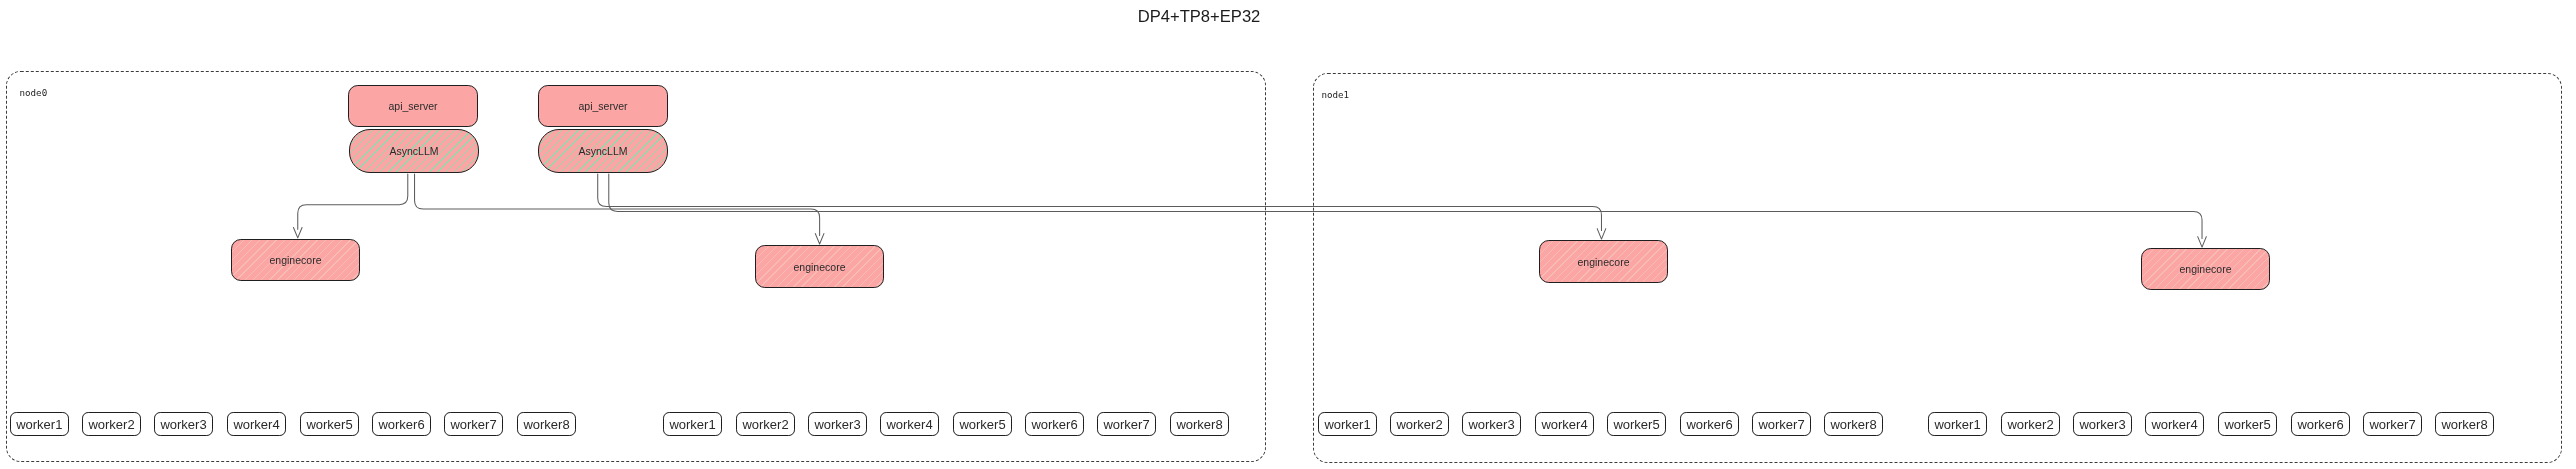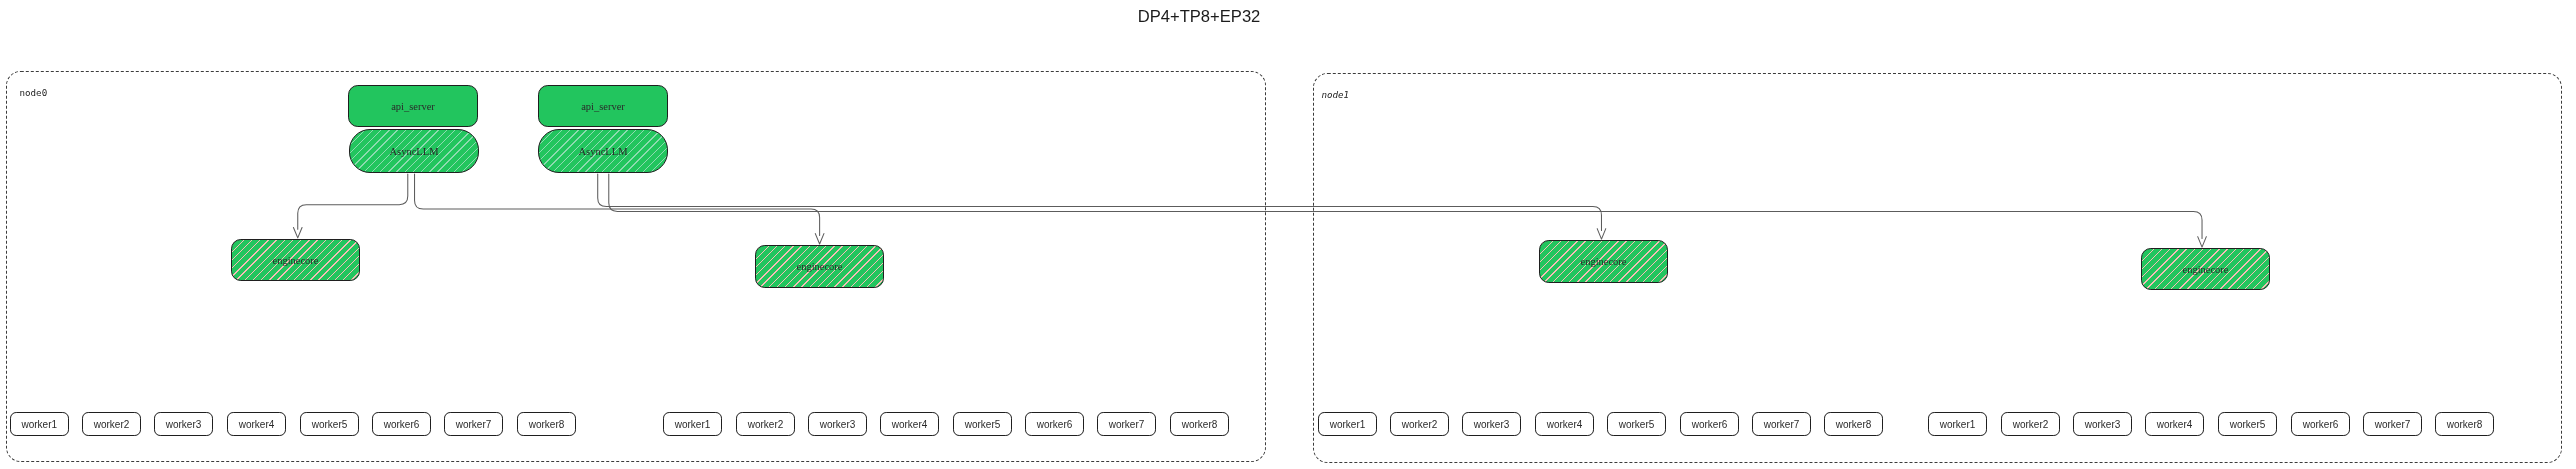--- a/index.html
+++ b/index.html
@@ -21,41 +21,40 @@
     color:#1c1c1c;
     white-space:nowrap;
   }
   .node-box{
     position:absolute;
     border:1.2px dashed #3c3c3c;
     border-radius:14.8px;
     background:transparent;
   }
   #node0-box{left:5.5px;top:71px;width:1258px;height:389px;text-align:center;}
-  #node1-box{left:1313px;top:73px;width:1247px;height:388px;font-style:italic;}
+  #node1-box{left:1313px;top:73px;width:1247px;height:388px;}
   .node-label{
     position:absolute;
     font-family:"DejaVu Sans Mono", monospace;
     font-size:9.2px;
     color:#1e1e1e;
     white-space:nowrap;
   }
   #node0-label{left:13px;top:15.4px;}
   #node1-label{left:7.4px;top:14.8px;}
   .box{
     position:absolute;
     box-sizing:border-box;
     border:1.5px solid #1f1f1f;
     border-radius:9.8px;
     display:flex;align-items:center;justify-content:center;
     font-size:10.5px;
     color:#2a2a2a;
-    background:#22c55e;
+    background:#fca5a5;
     white-space:nowrap;
-    font-family:Liberation Serif, serif;
   }
   .hatch-green{
     background-image:repeating-linear-gradient(-45deg,
       rgba(255,255,255,0) 0px, rgba(255,255,255,0) 4.9px,
       var(--hatch-green) 4.9px, var(--hatch-green) 5.8px);
     border-radius:21px;
   }
   .hatch-red{
     background-image:repeating-linear-gradient(-45deg,
       rgba(255,255,255,0) 0px, rgba(255,255,255,0) 4.9px,
@@ -69,21 +68,21 @@
   #enginecore-2{left:755px;top:245px;width:129px;height:43px;}
   #enginecore-3{left:1539px;top:240px;width:129px;height:43px;}
   #enginecore-4{left:2141px;top:248px;width:129px;height:42px;}
   .worker-box{
     position:absolute;
     box-sizing:border-box;
     width:59px;height:24px;
     border:1.2px solid #1f1f1f;
     border-radius:6.2px;
     display:flex;align-items:center;justify-content:center;
-    font-size:10px;
+    font-size:13px;
     color:#2a2a2a;
     background:#ffffff;
     white-space:nowrap;
   }
   #connectors{
     position:absolute;left:0;top:0;
     pointer-events:none;
   }
   #connectors path{
     fill:none;

